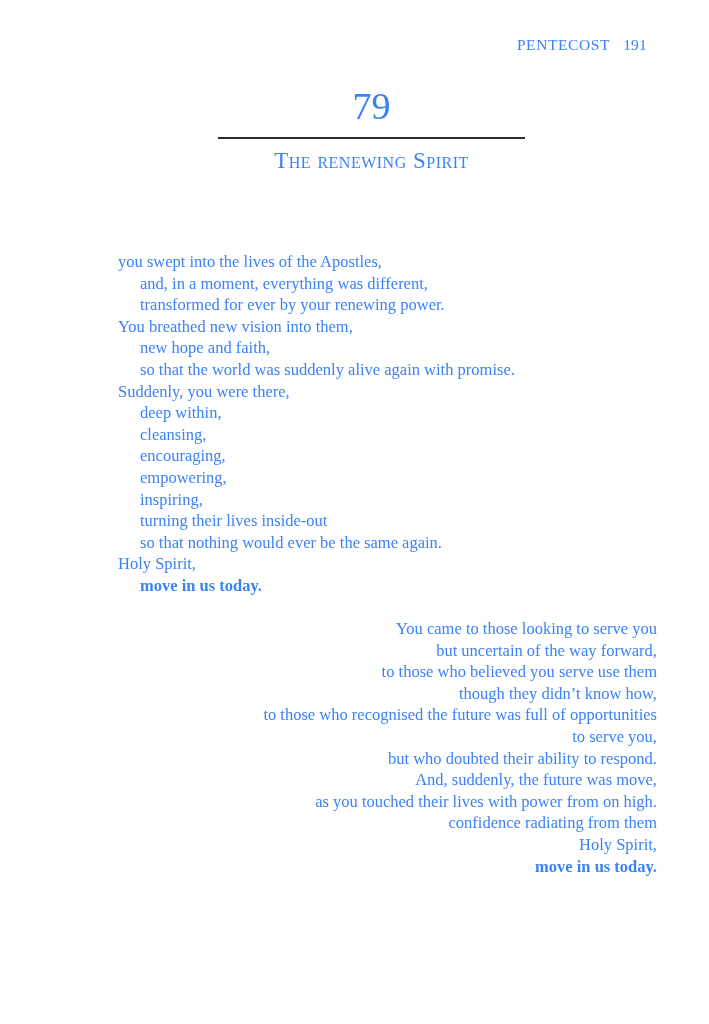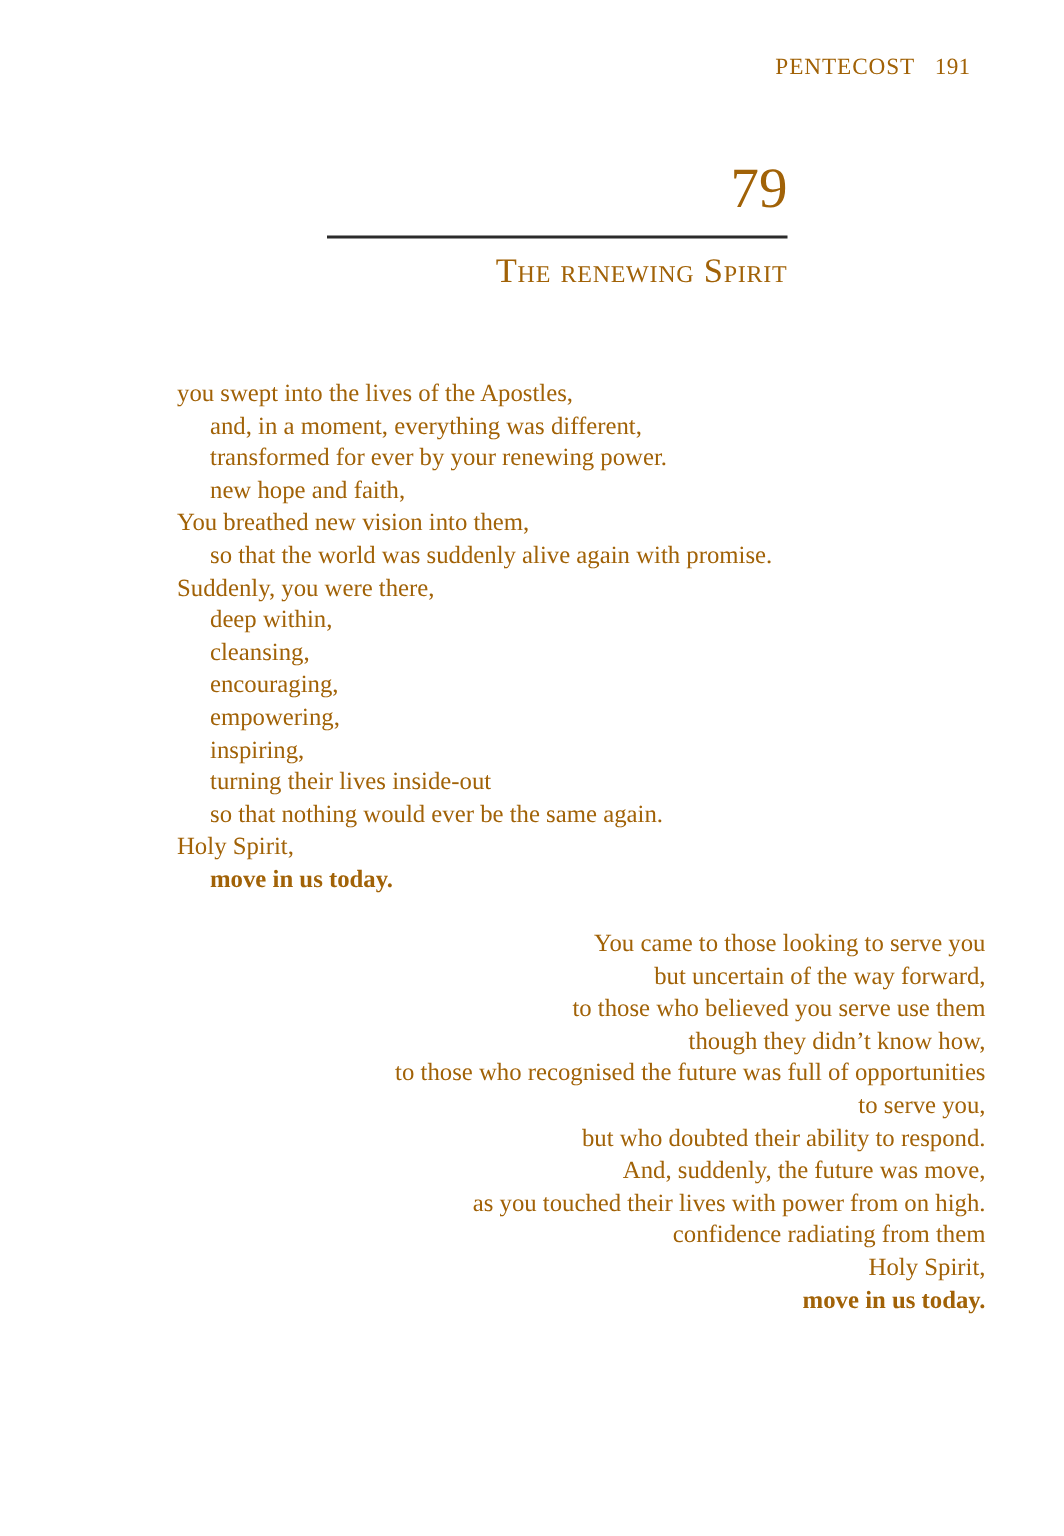--- a/index.html
+++ b/index.html
@@ -6,42 +6,41 @@
     margin: 0;
     padding: 0;
     background: #ffffff;
   }
   .page {
     position: relative;
     width: 709px;
     height: 1024px;
     background: #ffffff;
     font-family: "Liberation Serif", "DejaVu Serif", serif;
-    color: #a16207;
+    color: #3b82f6;
     overflow: hidden;
   }
   .running-head {
     position: absolute;
     top: 36px;
     right: 62px;
     font-size: 15.5px;
     letter-spacing: 0.6px;
     white-space: nowrap;
   }
   .running-head .pageno {
     margin-left: 13px;
     letter-spacing: 0.2px;
   }
   .title-block {
     position: absolute;
     left: 218px;
     top: 86px;
     width: 307px;
-    text-align: right;
-    margin-top: 20px;
+    text-align: center;
   }
   .hymn-number {
     font-size: 38px;
     line-height: 1.1;
   }
   .rule {
     border: 0;
     border-top: 2px solid #2b2b2b;
     margin: 9px 0 6px 0;
     width: 100%;
@@ -85,22 +84,22 @@
     <div class="hymn-number">79</div>
     <hr class="rule">
     <div class="hymn-title">The renewing Spirit</div>
   </div>
 
   <div class="poem">
     <div class="stanza">
       <div class="line ind1">you swept into the lives of the Apostles,</div>
       <div class="line ind2">and, in a moment, everything was different,</div>
       <div class="line ind2">transformed for ever by your renewing power.</div>
+      <div class="line ind1">You breathed new vision into them,</div>
       <div class="line ind2">new hope and faith,</div>
-      <div class="line ind1">You breathed new vision into them,</div>
       <div class="line ind2">so that the world was suddenly alive again with promise.</div>
       <div class="line ind1">Suddenly, you were there,</div>
       <div class="line ind2">deep within,</div>
       <div class="line ind2">cleansing,</div>
       <div class="line ind2">encouraging,</div>
       <div class="line ind2">empowering,</div>
       <div class="line ind2">inspiring,</div>
       <div class="line ind2">turning their lives inside-out</div>
       <div class="line ind2">so that nothing would ever be the same again.</div>
       <div class="line ind1">Holy Spirit,</div>

